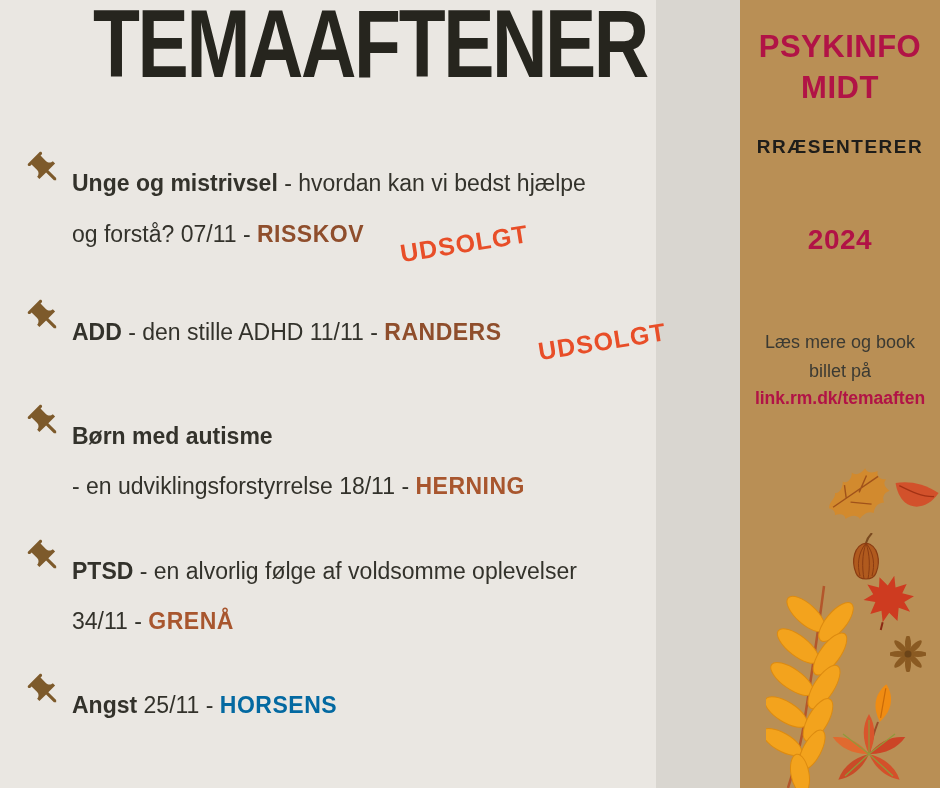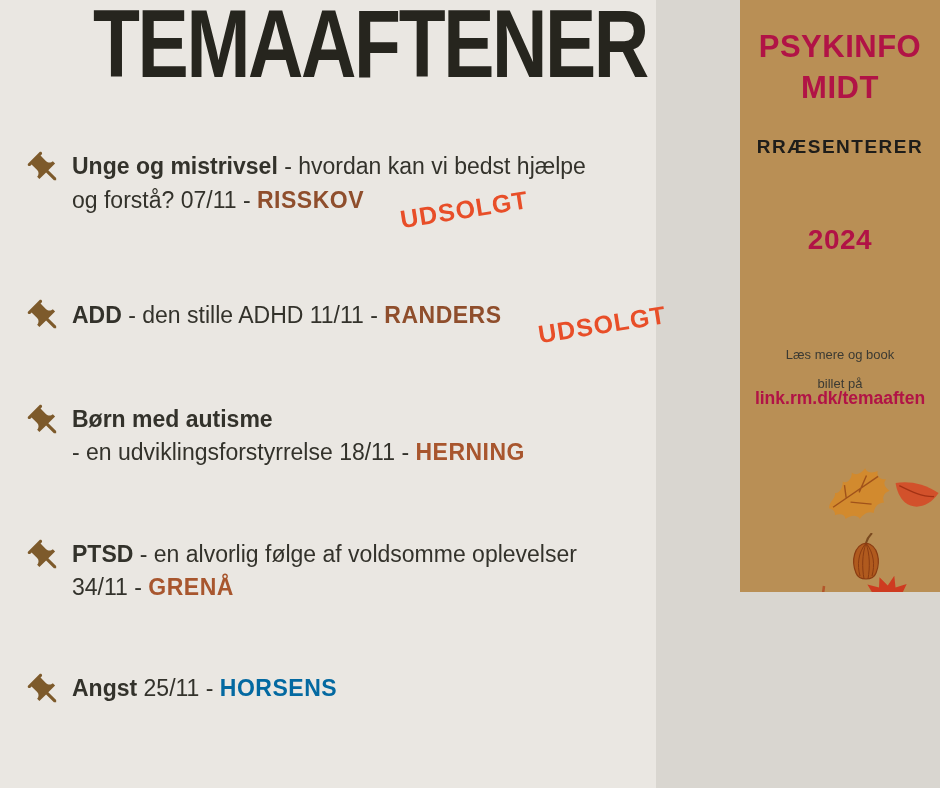--- a/index.html
+++ b/index.html
@@ -6,31 +6,31 @@
   *{box-sizing:border-box;}
   .page{position:relative;width:940px;height:788px;overflow:hidden;
         font-family:"Liberation Sans",sans-serif;}
   .left-panel{position:absolute;left:0;top:0;width:656px;height:788px;}
   .page-title{position:absolute;left:0;top:-6px;width:740px;margin:0;text-align:center;
       font-size:96px;font-weight:bold;letter-spacing:-3px;line-height:100px;
       transform:scaleX(.80);transform-origin:50% 50%;white-space:nowrap;}
   .event{position:absolute;left:0;width:740px;}
   .pin{position:absolute;left:26px;top:0;}
   .etext{position:absolute;left:72px;top:0;width:650px;font-size:23px;line-height:33px;}
-  .line{white-space:nowrap;}
+  .line{white-space:nowrap;margin-top:17px;}
   b{font-weight:bold;}
   .loc{font-weight:bold;letter-spacing:.5px;}
   .soldout{display:inline-block;margin-left:30px;font-weight:bold;font-size:25px;
       letter-spacing:1px;transform:rotate(-9deg) translate(4px,11px);}
-  .sidebar{position:absolute;left:740px;top:0;width:200px;height:592px;overflow:hidden;}
+  .sidebar{position:absolute;left:740px;top:0;width:200px;height:788px;overflow:hidden;}
   .sb{position:absolute;left:0;width:200px;text-align:center;margin:0;}
   .brand{top:26px;font-size:31px;font-weight:bold;line-height:41px;letter-spacing:.5px;}
   .presents{top:136px;font-size:19px;font-weight:bold;letter-spacing:1.5px;color:#1e1d1a;}
   .month{top:184px;font-size:28px;font-weight:bold;line-height:37px;letter-spacing:.5px;}
-  .cta{top:340px;font-size:13px;line-height:29px;color:#3b3a33;}
+  .cta{top:328px;font-size:18px;line-height:29px;color:#3b3a33;}
   .blink{top:388px;font-size:17.5px;font-weight:bold;letter-spacing:0;}
   .leaf{position:absolute;}
 </style>
 </head>
 <body>
 
 <div class="page">
 
   <div class="left-panel" style="background-color: rgb(234, 231, 226);">
     <h1 class="page-title" style="color: rgb(38, 37, 30);">TEMAAFTENER</h1>

